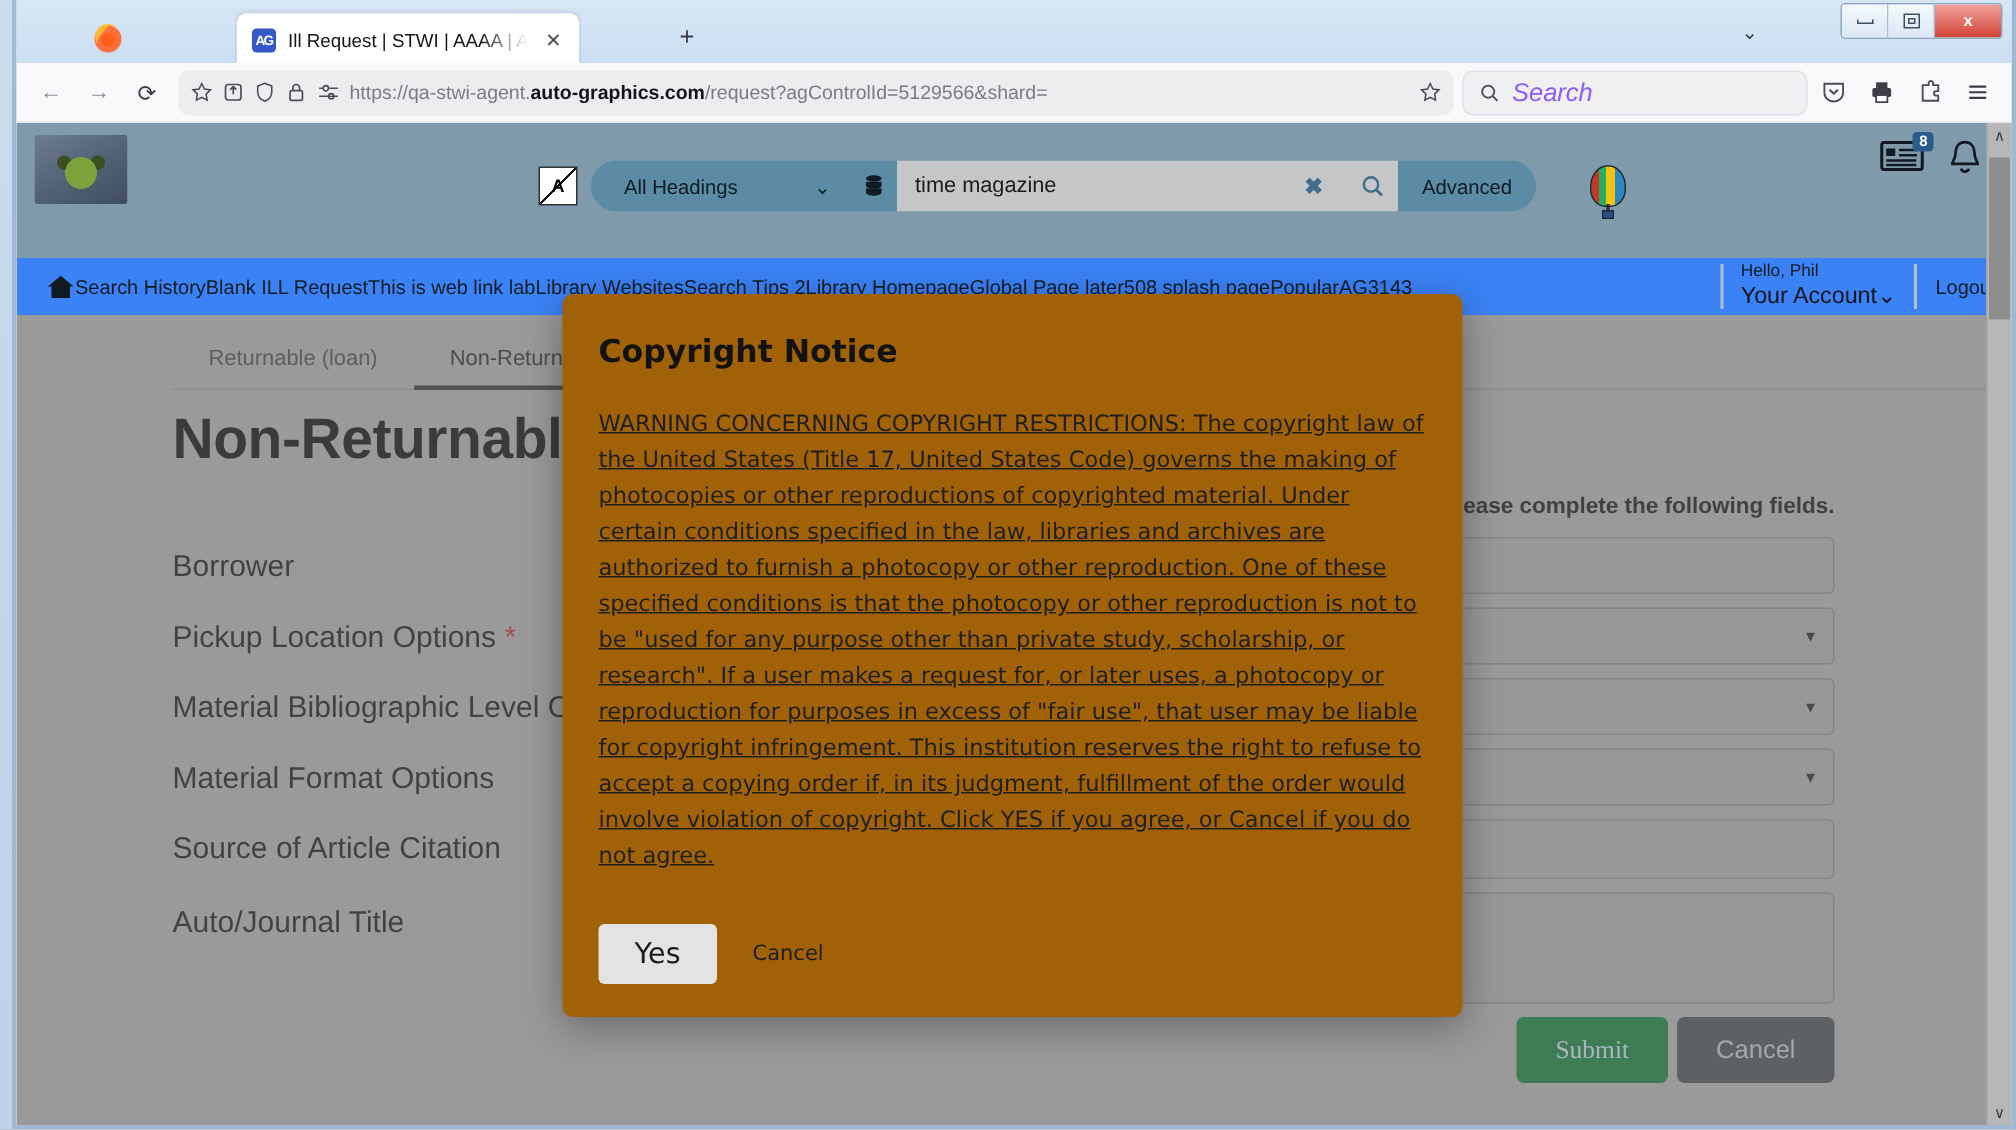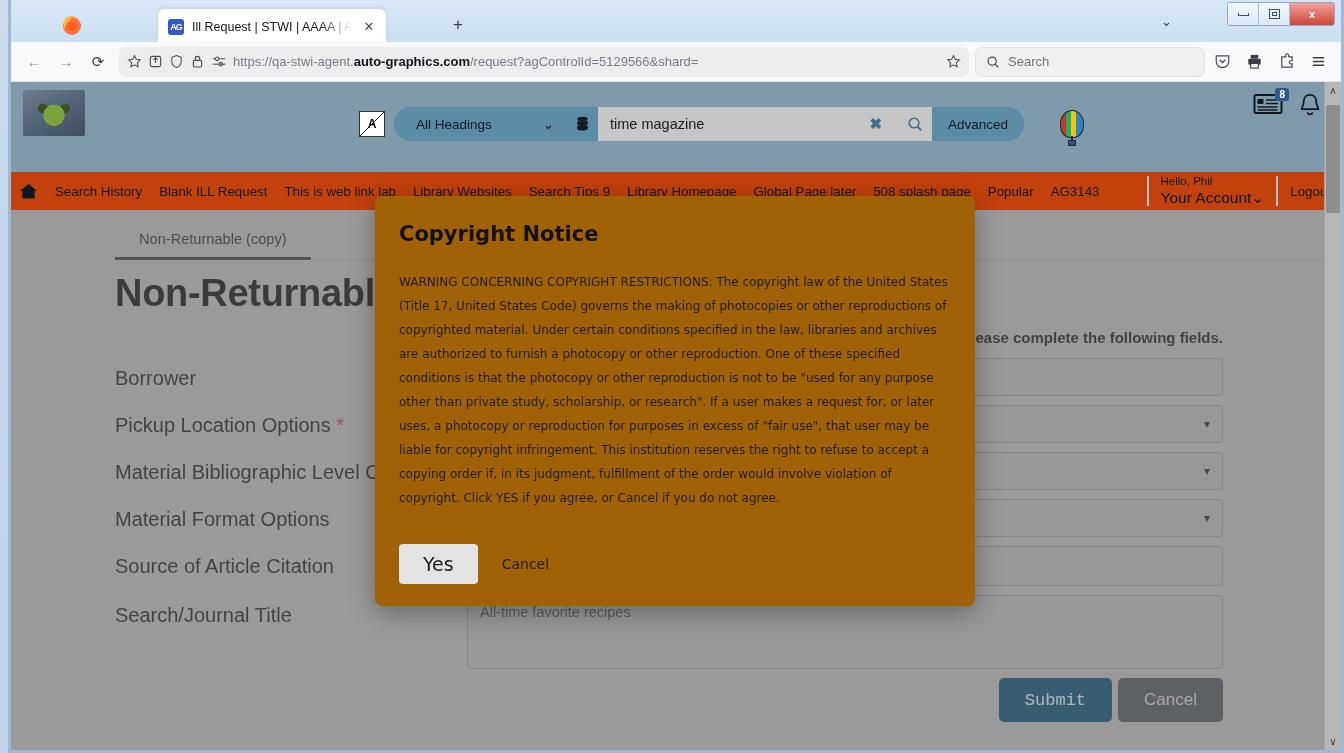--- a/index.html
+++ b/index.html
@@ -120,21 +120,21 @@
     flex: 1; font-size: 13px; color: #7b7b86; white-space: nowrap; overflow: hidden;
     -webkit-mask-image: linear-gradient(90deg,#000 90%,transparent 100%);
     mask-image: linear-gradient(90deg,#000 90%,transparent 100%);
   }
   .urltext b { color: #15141a; font-weight: 600; }
   .searchbar {
     width: 230px; height: 30px; background: #f0f0f3; border-radius: 7px;
     display: flex; align-items: center; gap: 8px; padding: 0 10px; flex: none;
     border: 1px solid #e0e0e6;
   }
-  .searchbar .s-placeholder { font-size: 13px; color: #737373; }
+  .searchbar .s-placeholder { font-size: 17px; color: #8b5cf6; font-style: italic; }
 
   
   .viewport {
     position: absolute; left: 0; top: 82px; right: 0; bottom: 0;
     background: #b3b3b3; overflow: hidden;
   }
 
   
   .app-header {
     position: relative; height: 90px; background: #7e9aab;
@@ -188,22 +188,22 @@
   .balloon .str { position:absolute; left: 16px; top:26px; width: 2px; height: 6px; background:#1c2b33;}
 
   .hdr-right { margin-left: auto; display: flex; align-items: flex-start; gap: 14px; padding: 10px 18px 0 0; }
   .hdr-icon { position: relative; color: #11181f; font-size: 22px; }
   .hdr-badge {
     position: absolute; right: -6px; top: -4px; background: #2a5b8d; color: #fff;
     border-radius: 3px; font-size: 10px; padding: 0px 4px; line-height: 13px; font-weight: 600;
   }
 
   .navrow {
-    position: relative; height: 38px; background: #c2410c; display: flex; align-items: center;
-    padding-left: 8px; gap: 17px;
+    position: relative; height: 38px; background: #3b82f6; display: flex; align-items: center;
+    padding-left: 20px; 
   }
   .navrow a { font-size: 13.3px; color: #121b22; text-decoration: none; white-space: nowrap; }
   .home-icon { font-size: 17px; color: #101921; }
   .account-block {
     margin-left: auto; display: flex; align-items: center; gap: 0px; padding-right: 10px;
   }
   .vline { width: 2px; height: 30px; background: #aebfc9; margin: 0 12px; }
   .acct { line-height: 1.15; }
   .acct .hello { font-size: 11.5px; color: #121b22; }
   .acct .name { font-size: 15.5px; color: #0d151b; }
@@ -241,22 +241,22 @@
   }
   .finput { height: 38px; line-height: 38px; padding: 0 12px; }
   .fselect { height: 38px; line-height: 36px; padding: 0 12px; display:flex; align-items:center; justify-content: space-between;}
   .fselect .cv { font-size: 12px; color: #2b2b2b; }
   .ftarea { height: 40px; padding: 8px 12px; }
   .ftarea.tall { height: 74px; }
   .form-actions {
     display: flex; gap: 6px; justify-content: flex-end; padding-right: 118px; margin-top: 6px;
   }
   .btn-submit {
-    background: #0c4a6e; color: #cfe3f2; border: none; border-radius: 5px;
-    font-size: 17px; padding: 12px 26px; font-family: Liberation Mono, monospace;
+    background: #15803d; color: #cfe3f2; border: none; border-radius: 5px;
+    font-size: 17px; padding: 12px 26px; font-family: Liberation Serif, serif;
   }
   .btn-cancel {
     background: #4d5155; color: #c8cacc; border: none; border-radius: 5px;
     font-size: 17px; padding: 12px 26px; font-family: "Liberation Sans", sans-serif;
   }
 
   
   .dim-overlay {
     position: absolute; left: 0; top: 0; right: 0; bottom: 0;
     background: rgba(120,120,120,0.42);
@@ -282,22 +282,23 @@
     background: #a16207; border-radius: 7px;
     box-shadow: 0 6px 26px rgba(0,0,0,.34);
     padding: 26px 24px 22px 24px;
     font-family: "DejaVu Sans", sans-serif;
   }
   .modal h2 {
     margin: 0 0 24px 0; font-size: 21px; font-weight: 700; color: #121212;
     font-family: "DejaVu Sans", sans-serif;
   }
   .modal p {
-    margin: 0; font-size: 12px; line-height: 24px; color: #1f1f1f;
+    margin: 0; font-size: 15px; line-height: 24px; color: #1f1f1f;
     font-family: "DejaVu Sans", sans-serif;
+    text-decoration: underline;
   }
   .modal-actions { display: flex; align-items: center; gap: 10px; margin-top: 34px; }
   .mbtn-yes {
     background: #e3e3e3; border: none; border-radius: 4px; padding: 9px 24px;
     font-size: 19px; color: #1c1c1c; font-family: "DejaVu Sans", sans-serif;
   }
   .mbtn-cancel {
     background: transparent; border: none; padding: 9px 14px;
     font-size: 14px; color: #1c1c1c; font-family: "DejaVu Sans", sans-serif;
   }
@@ -518,41 +519,42 @@
       <div class="navrow">
         <span class="home-icon">
           <svg width="19" height="18" viewBox="0 0 20 18">
               <path d="M10 1.5L1 9h2.5v8h13V9H19z" fill="#101921"></path>
             </svg>
         </span>
         <a href="#">Search History</a>
         <a href="#">Blank ILL Request</a>
         <a href="#">This is web link lab</a>
         <a href="#">Library Websites</a>
-        <a href="#">Search Tips 9</a>
+        <a href="#">Search Tips 2</a>
         <a href="#">Library Homepage</a>
         <a href="#">Global Page later</a>
         <a href="#">508 splash page</a>
         <a href="#">Popular</a>
         <a href="#">AG3143</a>
 
         <div class="account-block">
           <span class="vline"></span>
           <div class="acct">
             <div class="hello">Hello, Phil</div>
             <div class="name"><span>Your Account</span><span>⌄</span></div>
           </div>
           <span class="vline"></span>
           <a class="logout" href="#">Logout</a>
         </div>
       </div>
 
       <div class="page-body">
 
         <div class="tabs-row">
+          <div class="ptab">Returnable (loan)</div>
           <div class="ptab active">Non-Returnable (copy)</div>
           <div class="ptab-fill"></div>
         </div>
 
         <div class="page-title">Non-Returnable (Copy) Request</div>
         <div class="pat-line">PATRON: Please complete the following fields.</div>
 
         <div class="form">
           <div class="frow">
             <div class="flabel">Borrower</div>
@@ -592,21 +594,21 @@
           </div>
 
           <div class="frow">
             <div class="flabel">Source of Article Citation</div>
             <div class="fctrl">
                 <div class="ftarea"></div>
               </div>
           </div>
 
           <div class="frow">
-            <div class="flabel">Search/Journal Title</div>
+            <div class="flabel">Auto/Journal Title</div>
             <div class="fctrl">
                 <div class="ftarea tall">All-time favorite recipes</div>
               </div>
           </div>
 
           <div class="form-actions">
             <button class="btn-submit">Submit</button>
             <button class="btn-cancel">Cancel</button>
           </div>
         </div>

